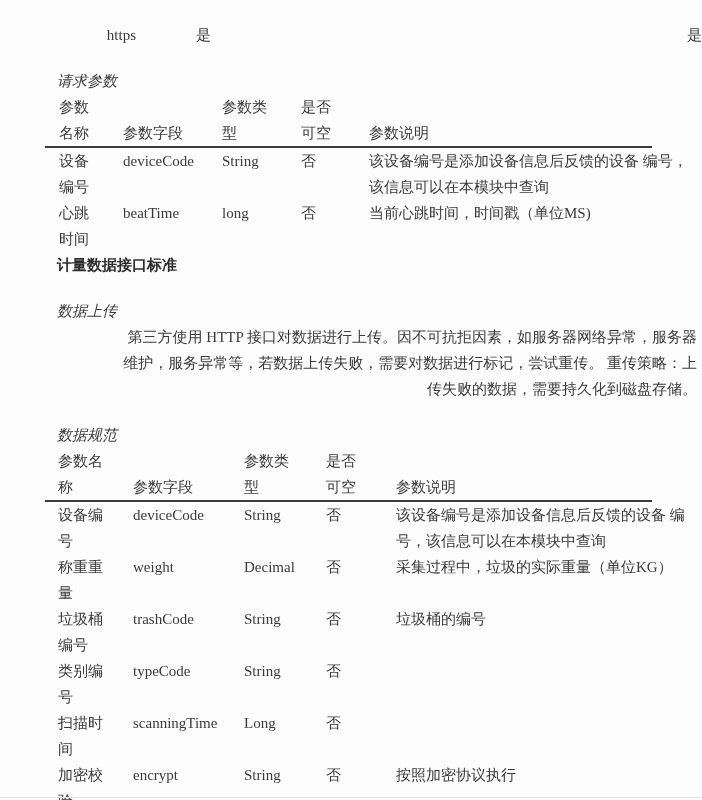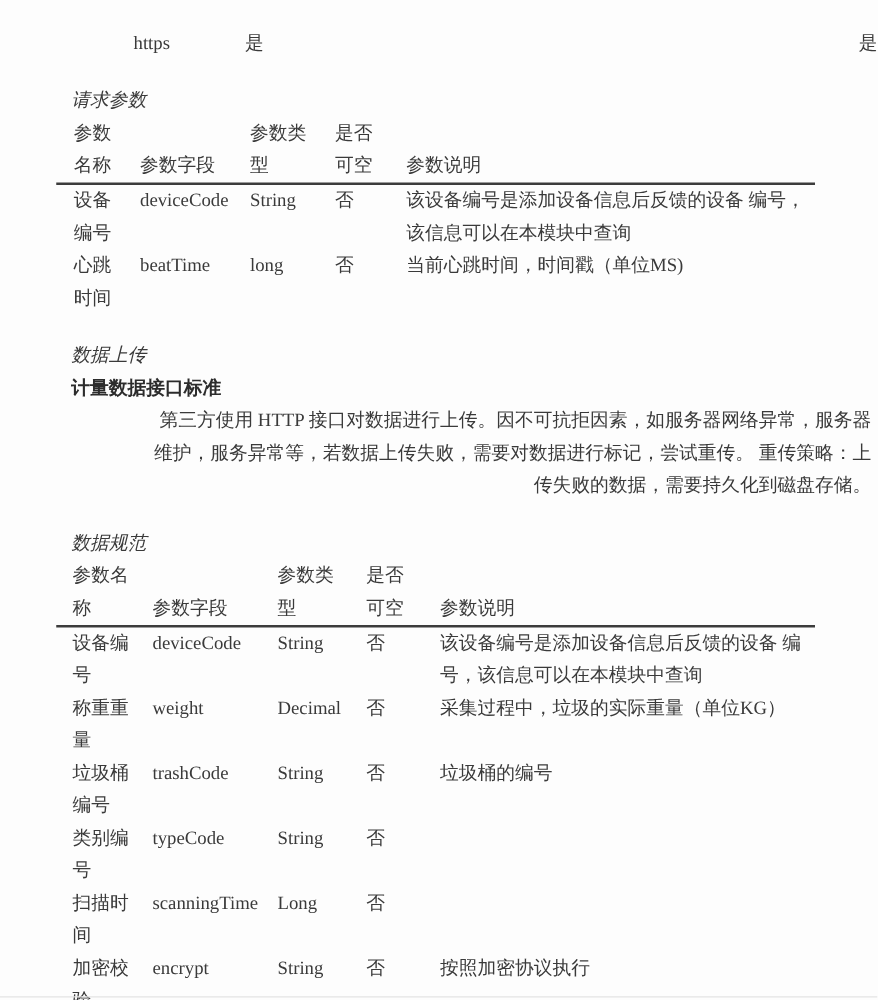--- a/index.html
+++ b/index.html
@@ -12,21 +12,21 @@
   .page { padding-top:22px; }
   .pre { white-space:pre-line; }
   .i { font-style:italic;margin-top:20px; }
   .b { font-weight:bold; color:#2c2c2c; }
   .ml { margin-left:57px; }
   .toprow { display:grid; grid-template-columns:74px 75px auto; margin-left:62px; height:26px;text-align:right; }
   .grid1 { display:grid; grid-template-columns:67px 88px 68px 57px 372px; margin-left:45px; }
   .grid2 { display:grid; grid-template-columns:77px 100px 71px 59px 345px; margin-left:45px; }
   .grid1 .c1 { padding-left:14px; }
   .grid2 .c1 { padding-left:13px; }
-  .hrow, .drow { height:52px; }
+  .hrow, .drow { height:52px;gap:11px; }
   .bot { padding-top:26px; }
   .cell { vertical-align:top; }
   .rule { height:2px; background:#3c3c3c; width:607px; margin-left:45px; }
   .line { height:26px; }
   .para { margin-left:57px; width:640px;text-align:right; }
   .bottom-edge { position:absolute; left:0; top:797px; width:702px; height:1px; background:#e4e4e4; }
 </style>
 </head>
 <body>
 
@@ -63,22 +63,22 @@
   </div>
   <div class="grid1 drow">
     <span class="cell c1 pre">心跳
 时间</span>
     <span class="cell">beatTime</span>
     <span class="cell">long</span>
     <span class="cell">否</span>
     <span class="cell pre">当前心跳时间，时间戳（单位MS)</span>
   </div>
 
+  <div class="line b ml">计量数据接口标准</div>
   <div class="line i ml">数据上传</div>
-  <div class="line b ml">计量数据接口标准</div>
   <div class="para pre">第三方使用 HTTP 接口对数据进行上传。因不可抗拒因素，如服务器网络异常，服务器
 维护，服务异常等，若数据上传失败，需要对数据进行标记，尝试重传。 重传策略：上
 传失败的数据，需要持久化到磁盘存储。</div>
   <div class="line i ml">数据规范</div>
 
   <div class="grid2 hrow">
     <span class="cell c1 pre">参数名
 称</span>
     <span class="cell bot">参数字段</span>
     <span class="cell pre">参数类

